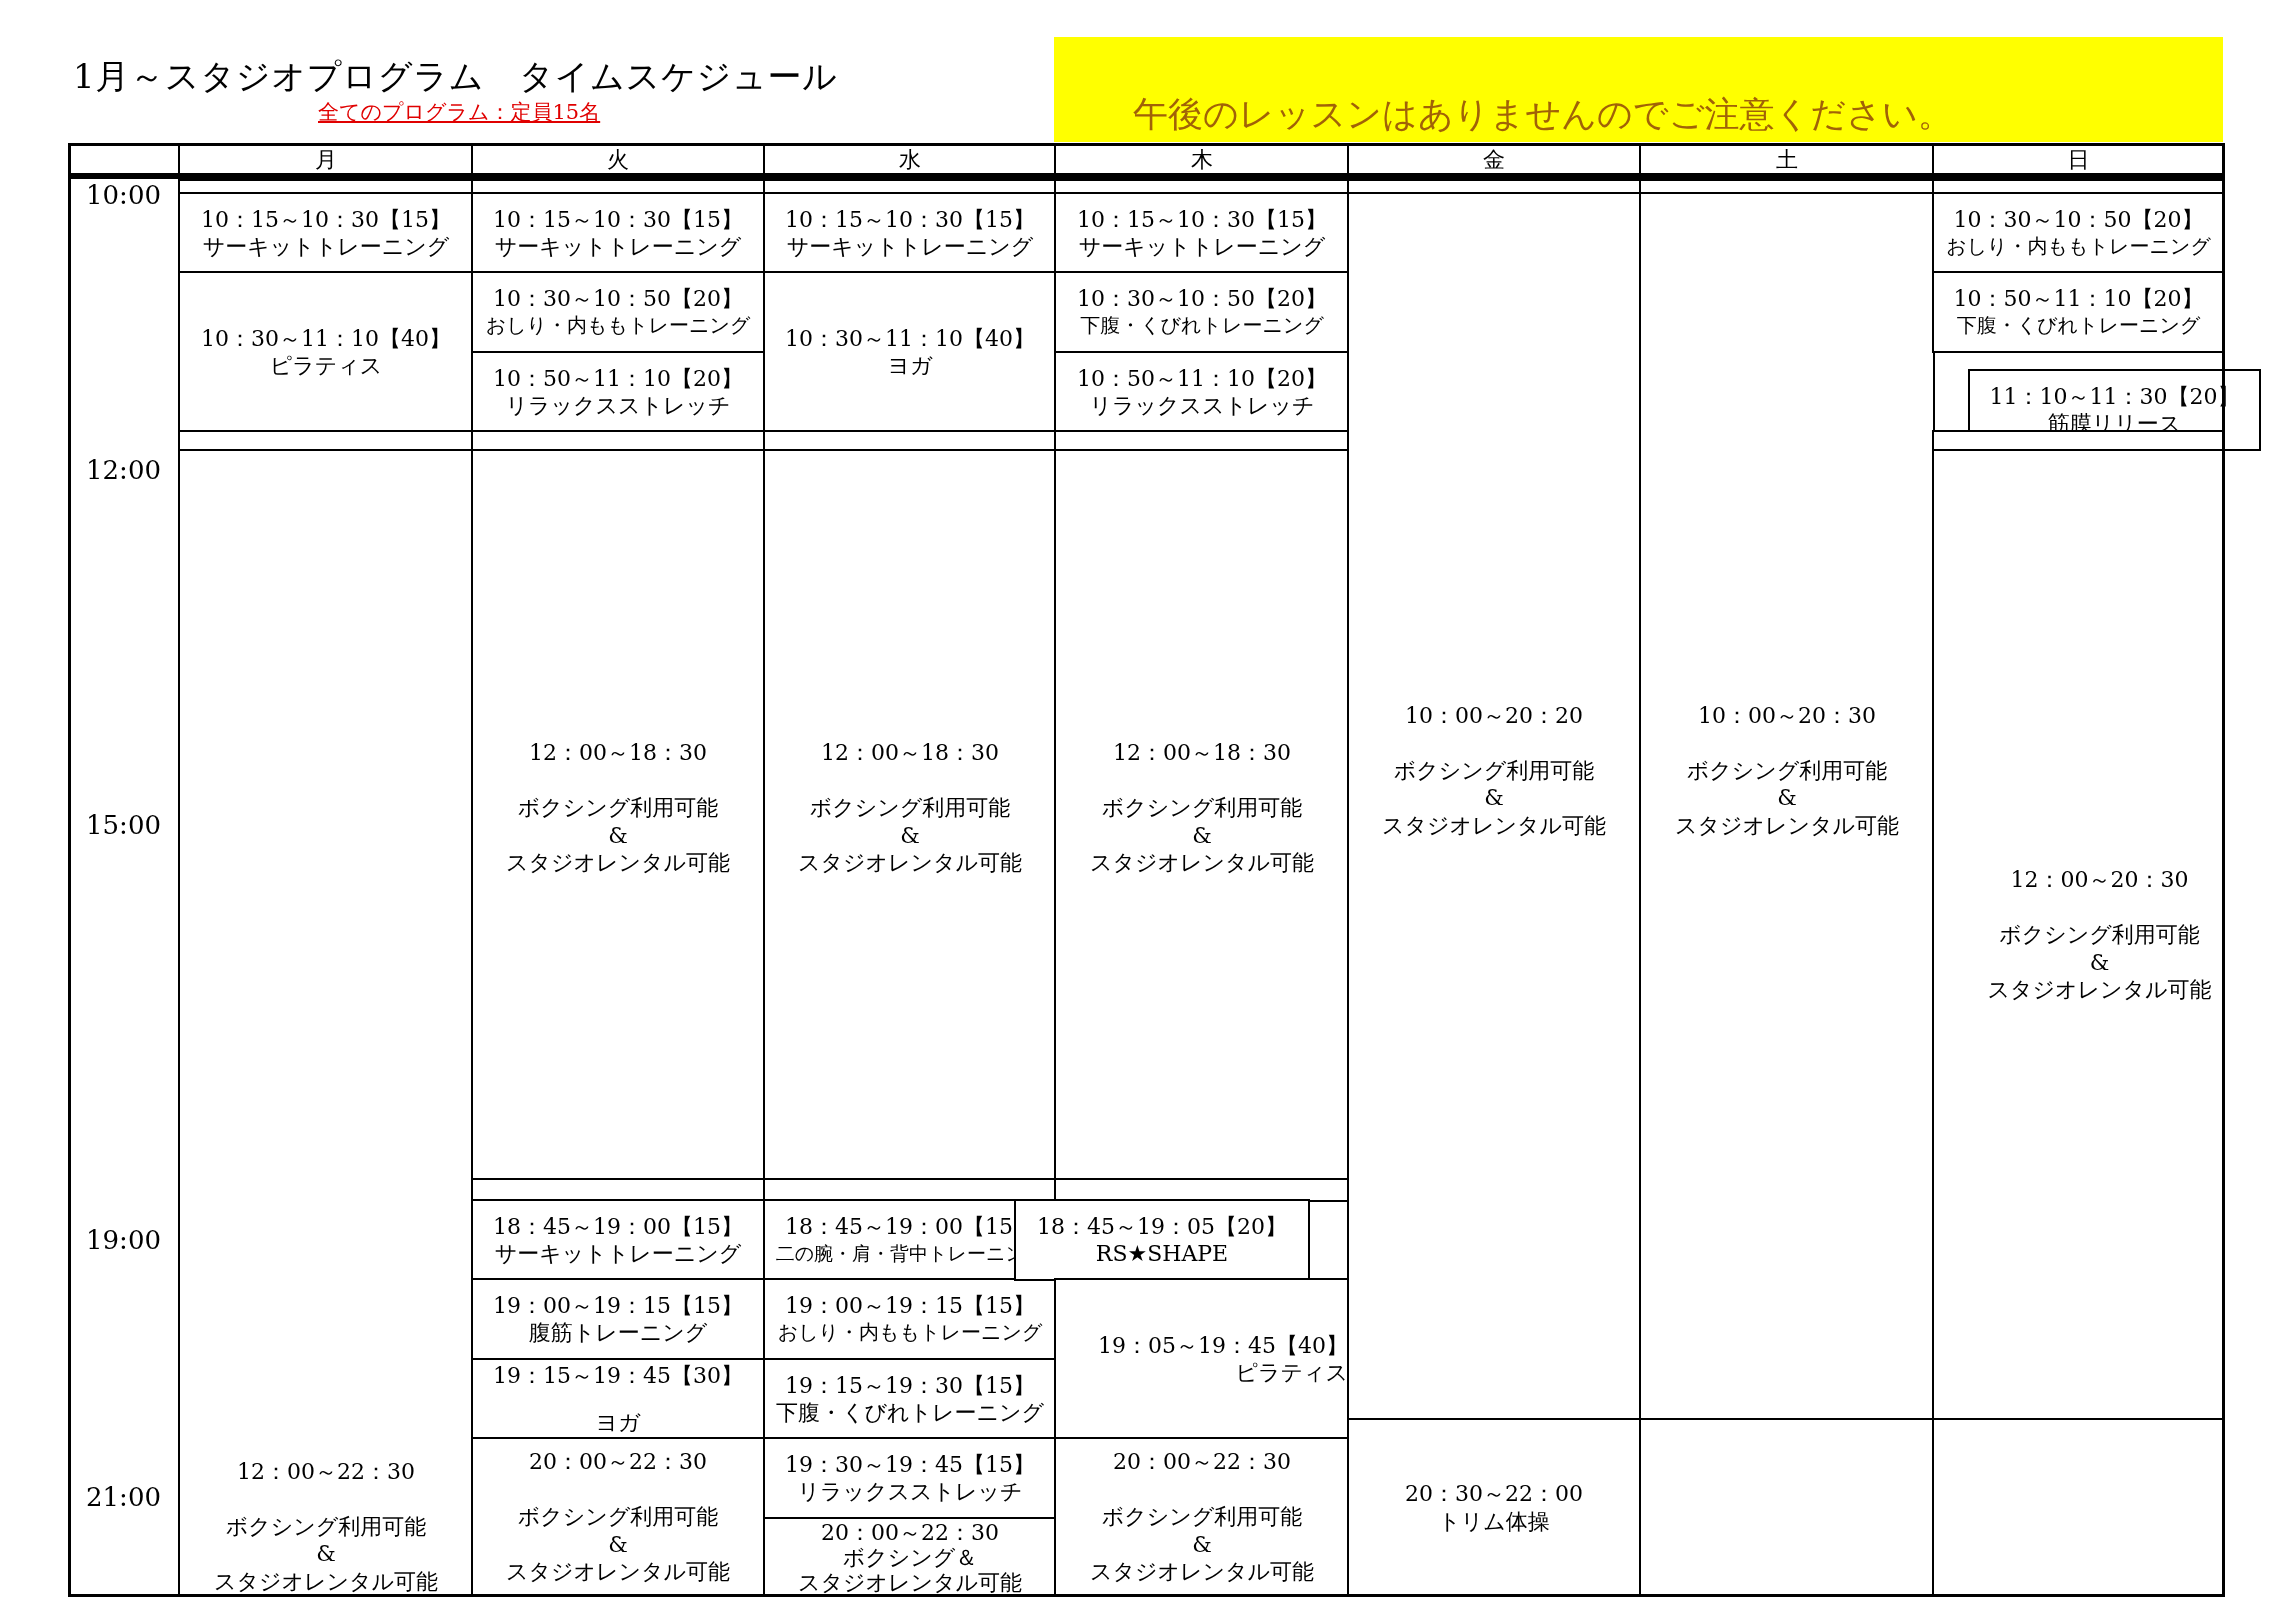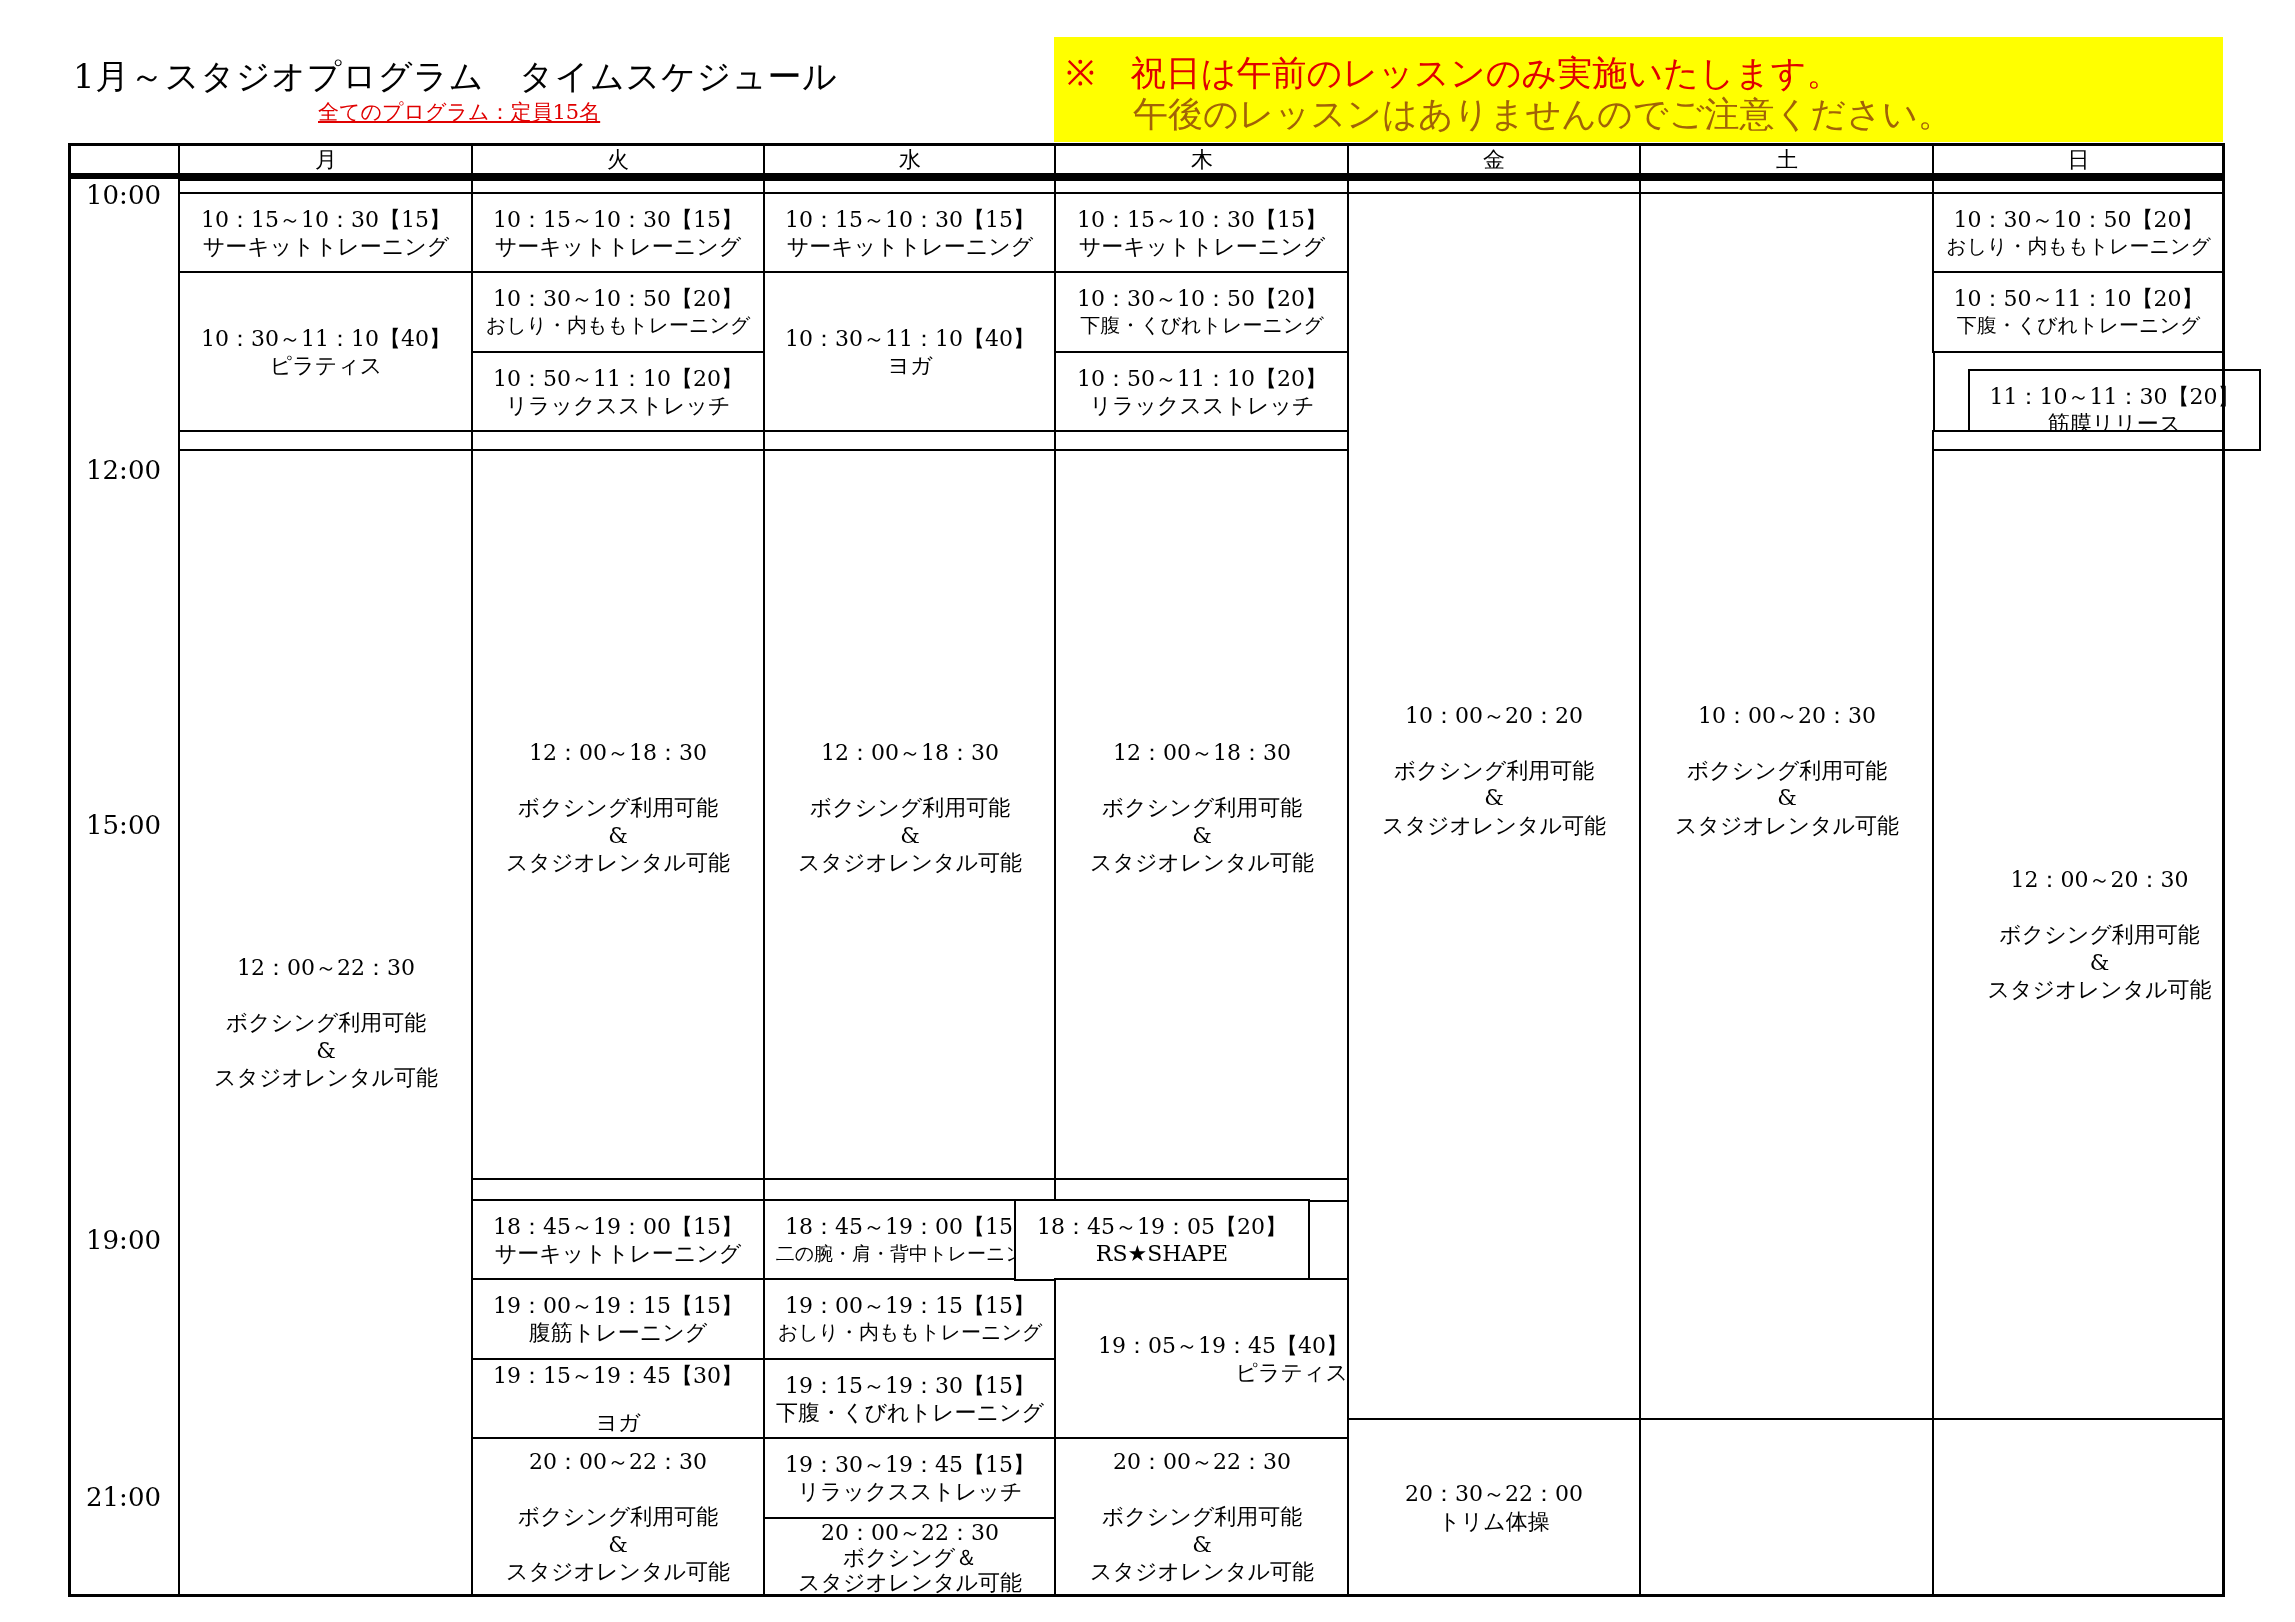--- a/index.html
+++ b/index.html
@@ -22,21 +22,20 @@
   .hline { position:absolute; height:5.2px; background:#000; }
   .tlabel { position:absolute; left:69px; width:109px; text-align:center; font-size:26px; }
 </style>
 </head>
 <body>
 
 <div class="title">1月～スタジオプログラム　タイムスケジュール</div>
 <div class="subtitle">全てのプログラム：定員15名</div>
 
 <div class="notice">
-  <div class="l1"><span class="mark">※</span><span>祝日は午前のレッスンのみ実施いたします。</span></div>
   <div class="l2">午後のレッスンはありませんのでご注意ください。</div>
 </div>
 
 <div class="grid">
 
   <div class="cell hdr" style="left:69px;top:144px;width:111px;height:32px;"></div>
   <div class="cell hdr" style="left:178px;top:144px;width:296px;height:32px;">月</div>
   <div class="cell hdr" style="left:471px;top:144px;width:294px;height:32px;">火</div>
   <div class="cell hdr" style="left:763px;top:144px;width:294px;height:32px;">水</div>
   <div class="cell hdr" style="left:1054px;top:144px;width:296px;height:32px;">木</div>
@@ -55,21 +54,21 @@
   <div class="cell" style="left:178px;top:179px;width:296px;height:15.7px;"></div>
   <div class="cell" style="left:178px;top:192px;width:296px;height:82px;">
     <div>10：15～10：30【15】</div>
     <div>サーキットトレーニング</div>
   </div>
   <div class="cell" style="left:178px;top:271px;width:296px;height:162px;">
     <div>10：30～11：10【40】</div>
     <div>ピラティス</div>
   </div>
   <div class="cell" style="left:178px;top:430px;width:296px;height:21.6px;"></div>
-  <div class="cell" style="left:178px;top:449px;width:296px;height:1148px;">
+  <div class="cell" style="left:178px;top:449px;width:296px;height:1148px;justify-content:flex-end;">
     <div>12：00～22：30</div>
     <div class="gap"></div>
     <div>ボクシング利用可能</div>
     <div>&amp;</div>
     <div>スタジオレンタル可能</div>
   </div>
 
   <div class="cell" style="left:471px;top:179px;width:294px;height:15.7px;"></div>
   <div class="cell" style="left:471px;top:192px;width:294px;height:82px;">
     <div>10：15～10：30【15】</div>

